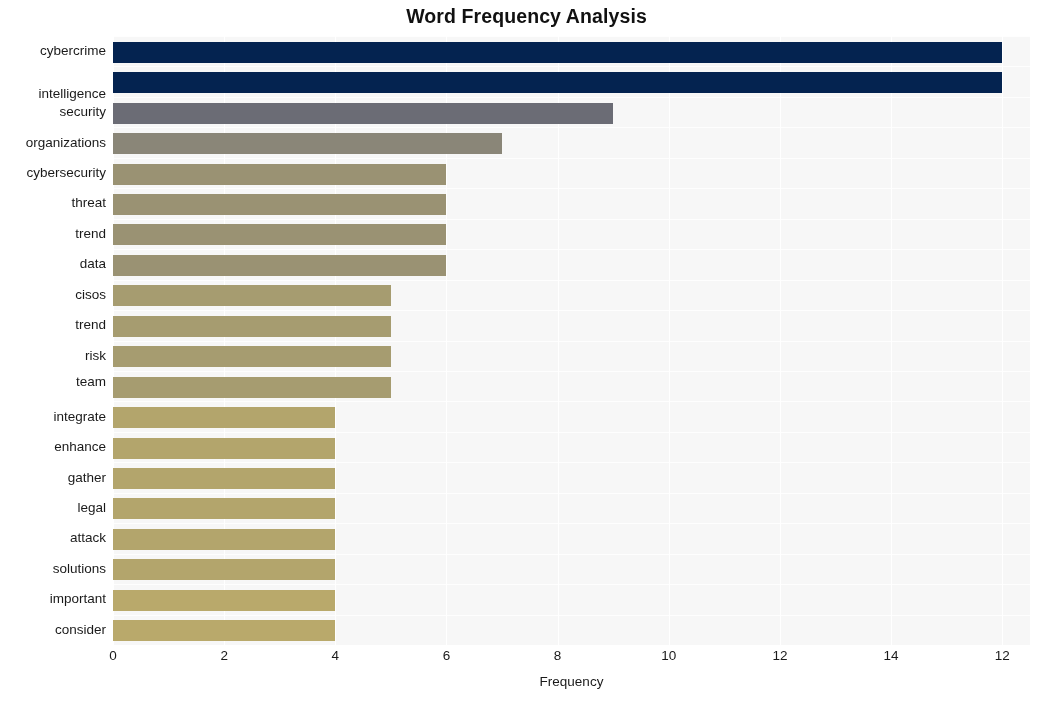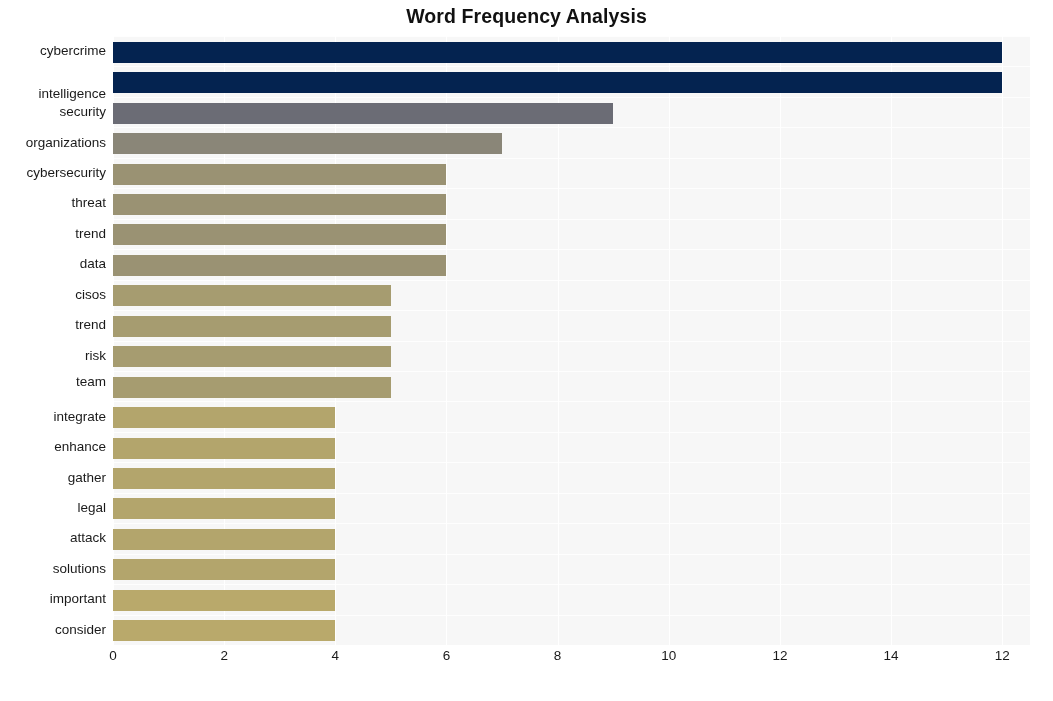--- a/index.html
+++ b/index.html
@@ -208,14 +208,15 @@
       <div class="xtick" style="left: 194.152px;">2</div>
       <div class="xtick" style="left: 305.303px;">4</div>
       <div class="xtick" style="left: 416.455px;">6</div>
       <div class="xtick" style="left: 527.606px;">8</div>
       <div class="xtick" style="left: 638.758px;">10</div>
       <div class="xtick" style="left: 749.909px;">12</div>
       <div class="xtick" style="left: 861.061px; text-align: center;">14</div>
       <div class="xtick" style="left: 972.212px;">12</div>
     </div>
 
+  <div class="xaxis-label">Frequency</div>
 
 </div>
 
 </body></html>

